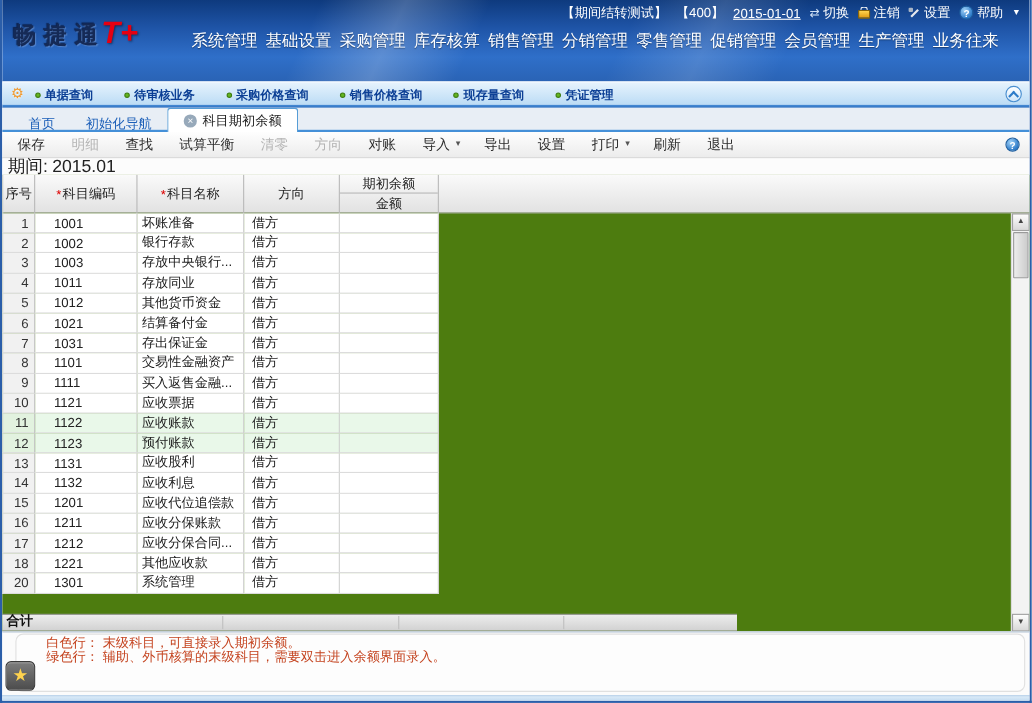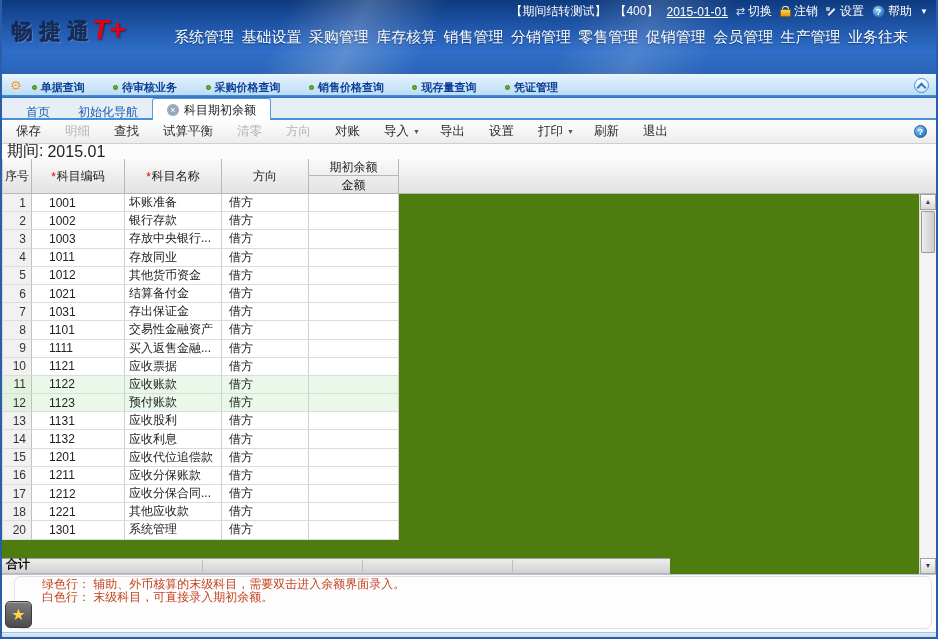--- a/index.html
+++ b/index.html
@@ -468,18 +468,18 @@
       <div class="sbtn down">▼</div>
     </div>
   </div>
 
   <div class="hintpanel">
     <div class="hintbubble"></div>
     <div class="star-btn">★</div>
     <div class="hints">
       <span>
         
-      <div>绿色行： 辅助、外币核算的末级科目，需要双击进入余额界面录入。</div><div>白色行： 末级科目，可直接录入期初余额。</div></span>
+      <div>白色行： 末级科目，可直接录入期初余额。</div><div>绿色行： 辅助、外币核算的末级科目，需要双击进入余额界面录入。</div></span>
     </div>
   </div>
 
   <div class="bottomstrip"></div>
 </div>
 
 </body></html>

